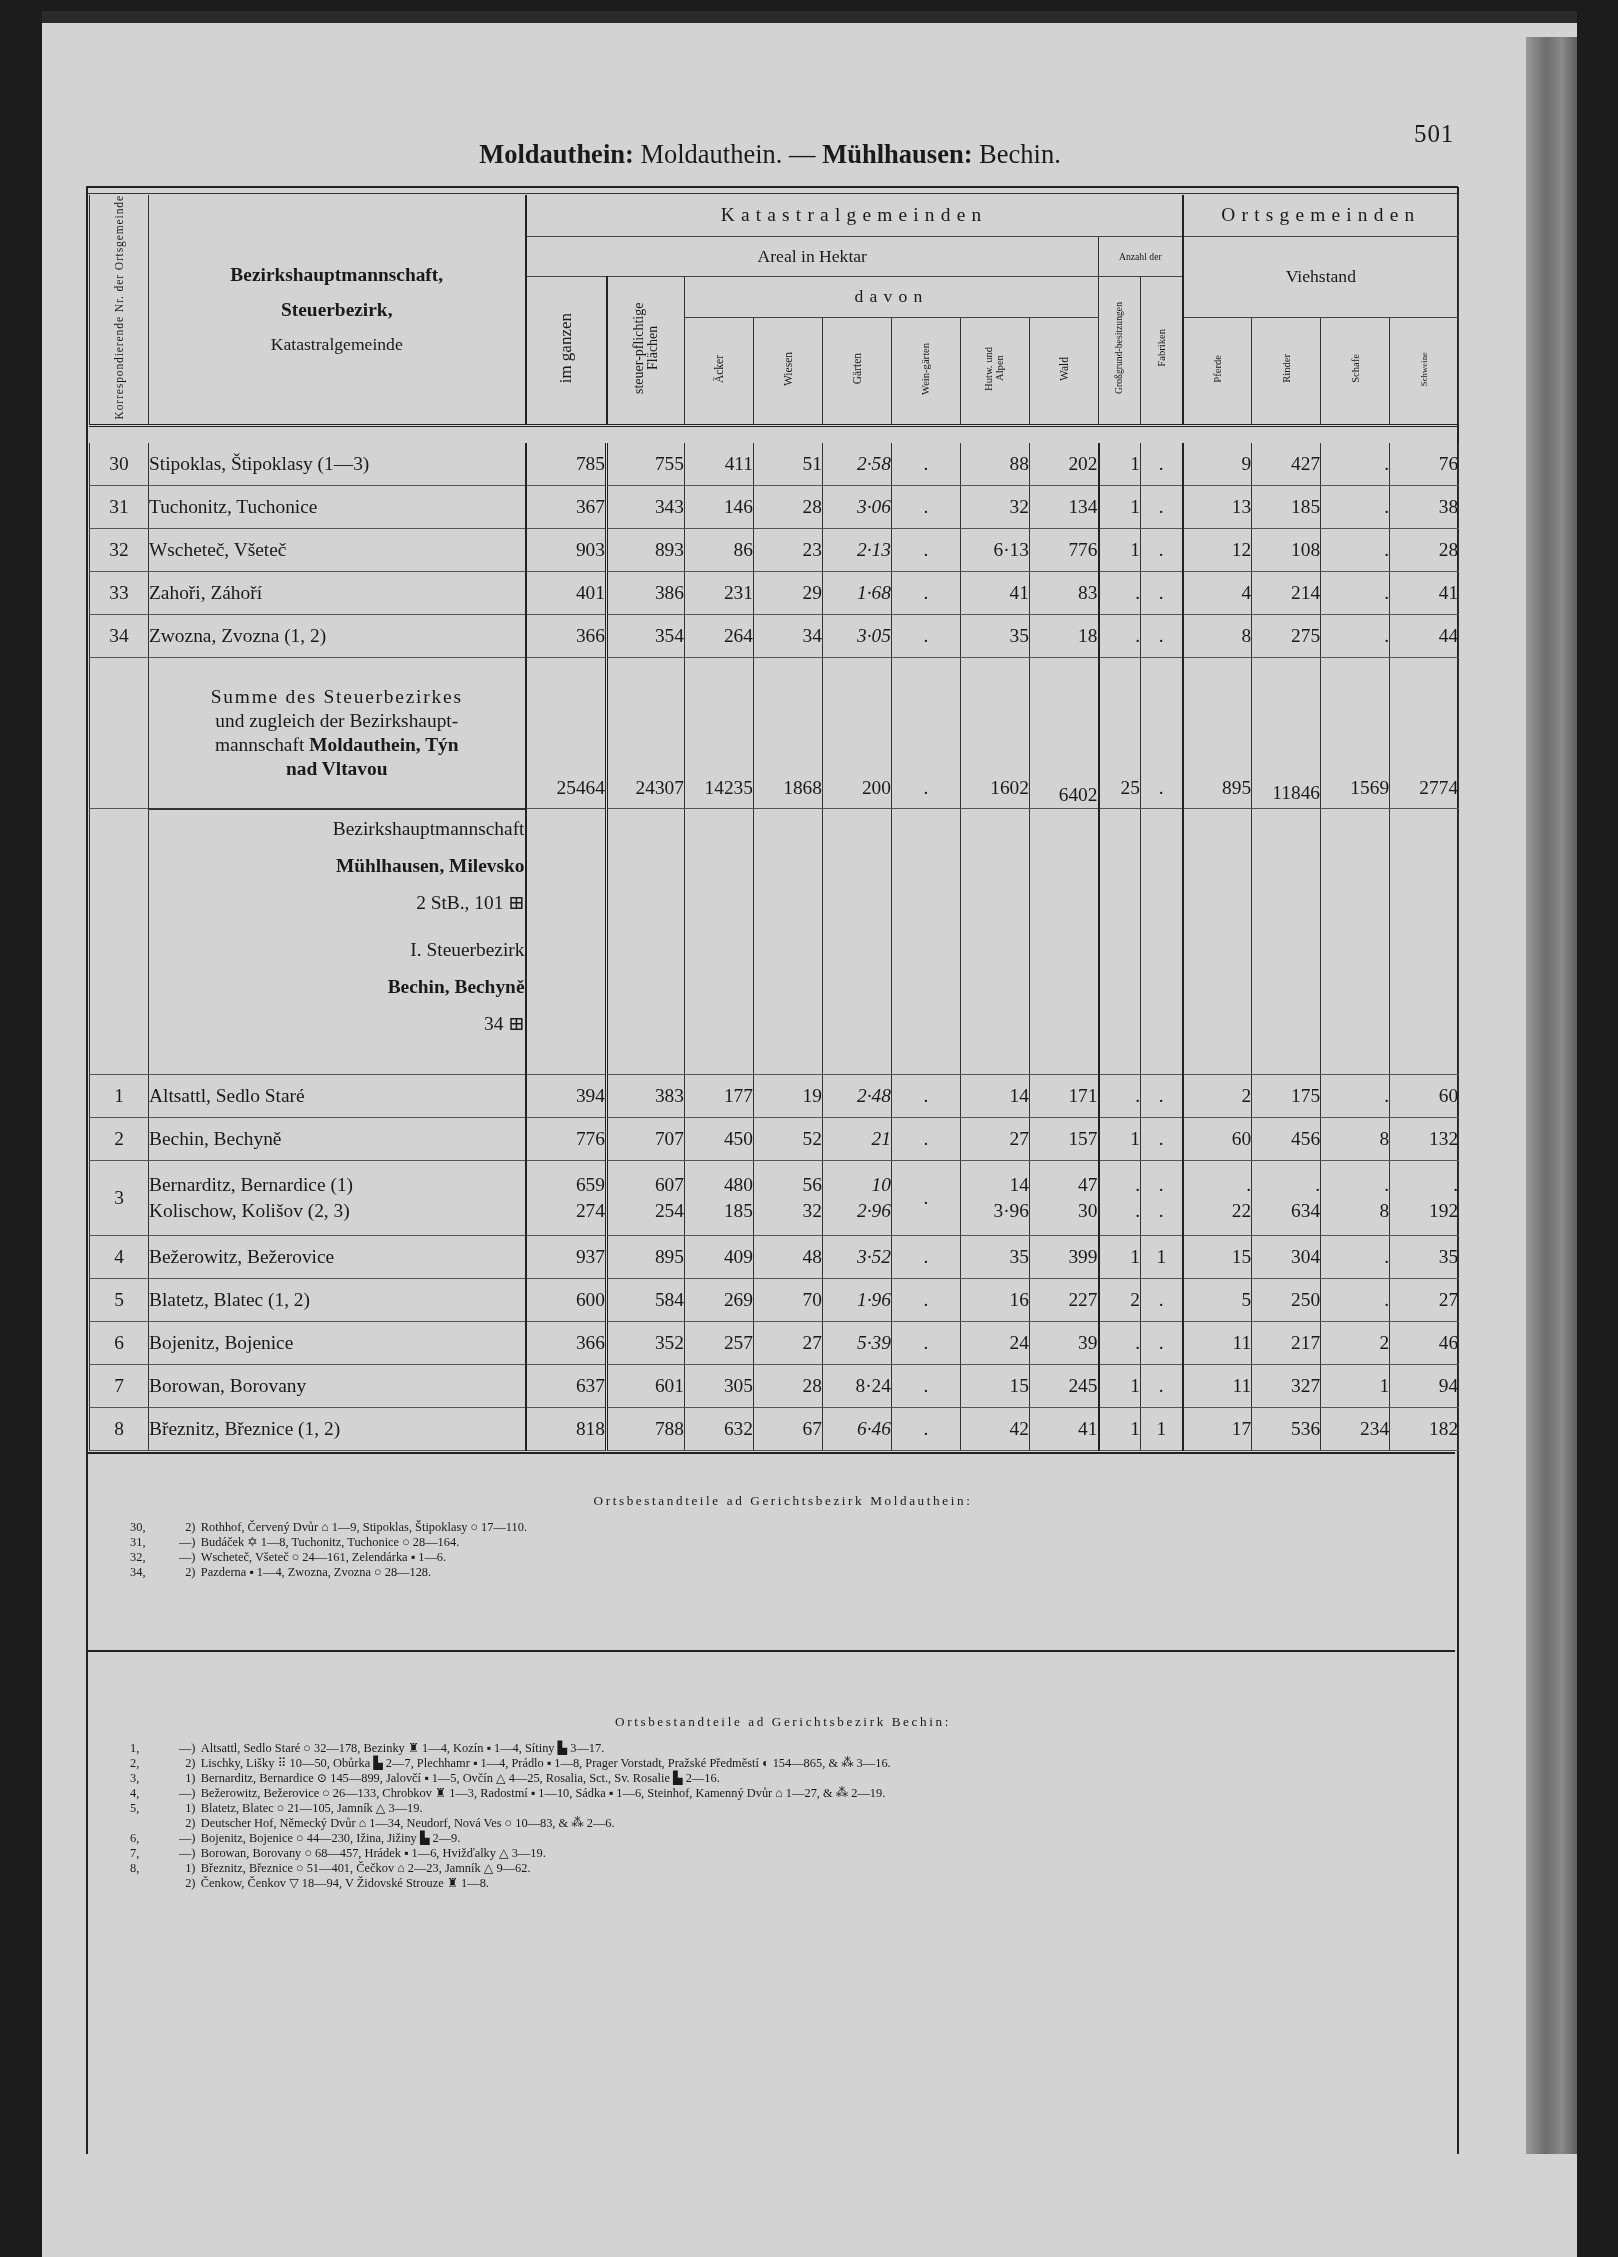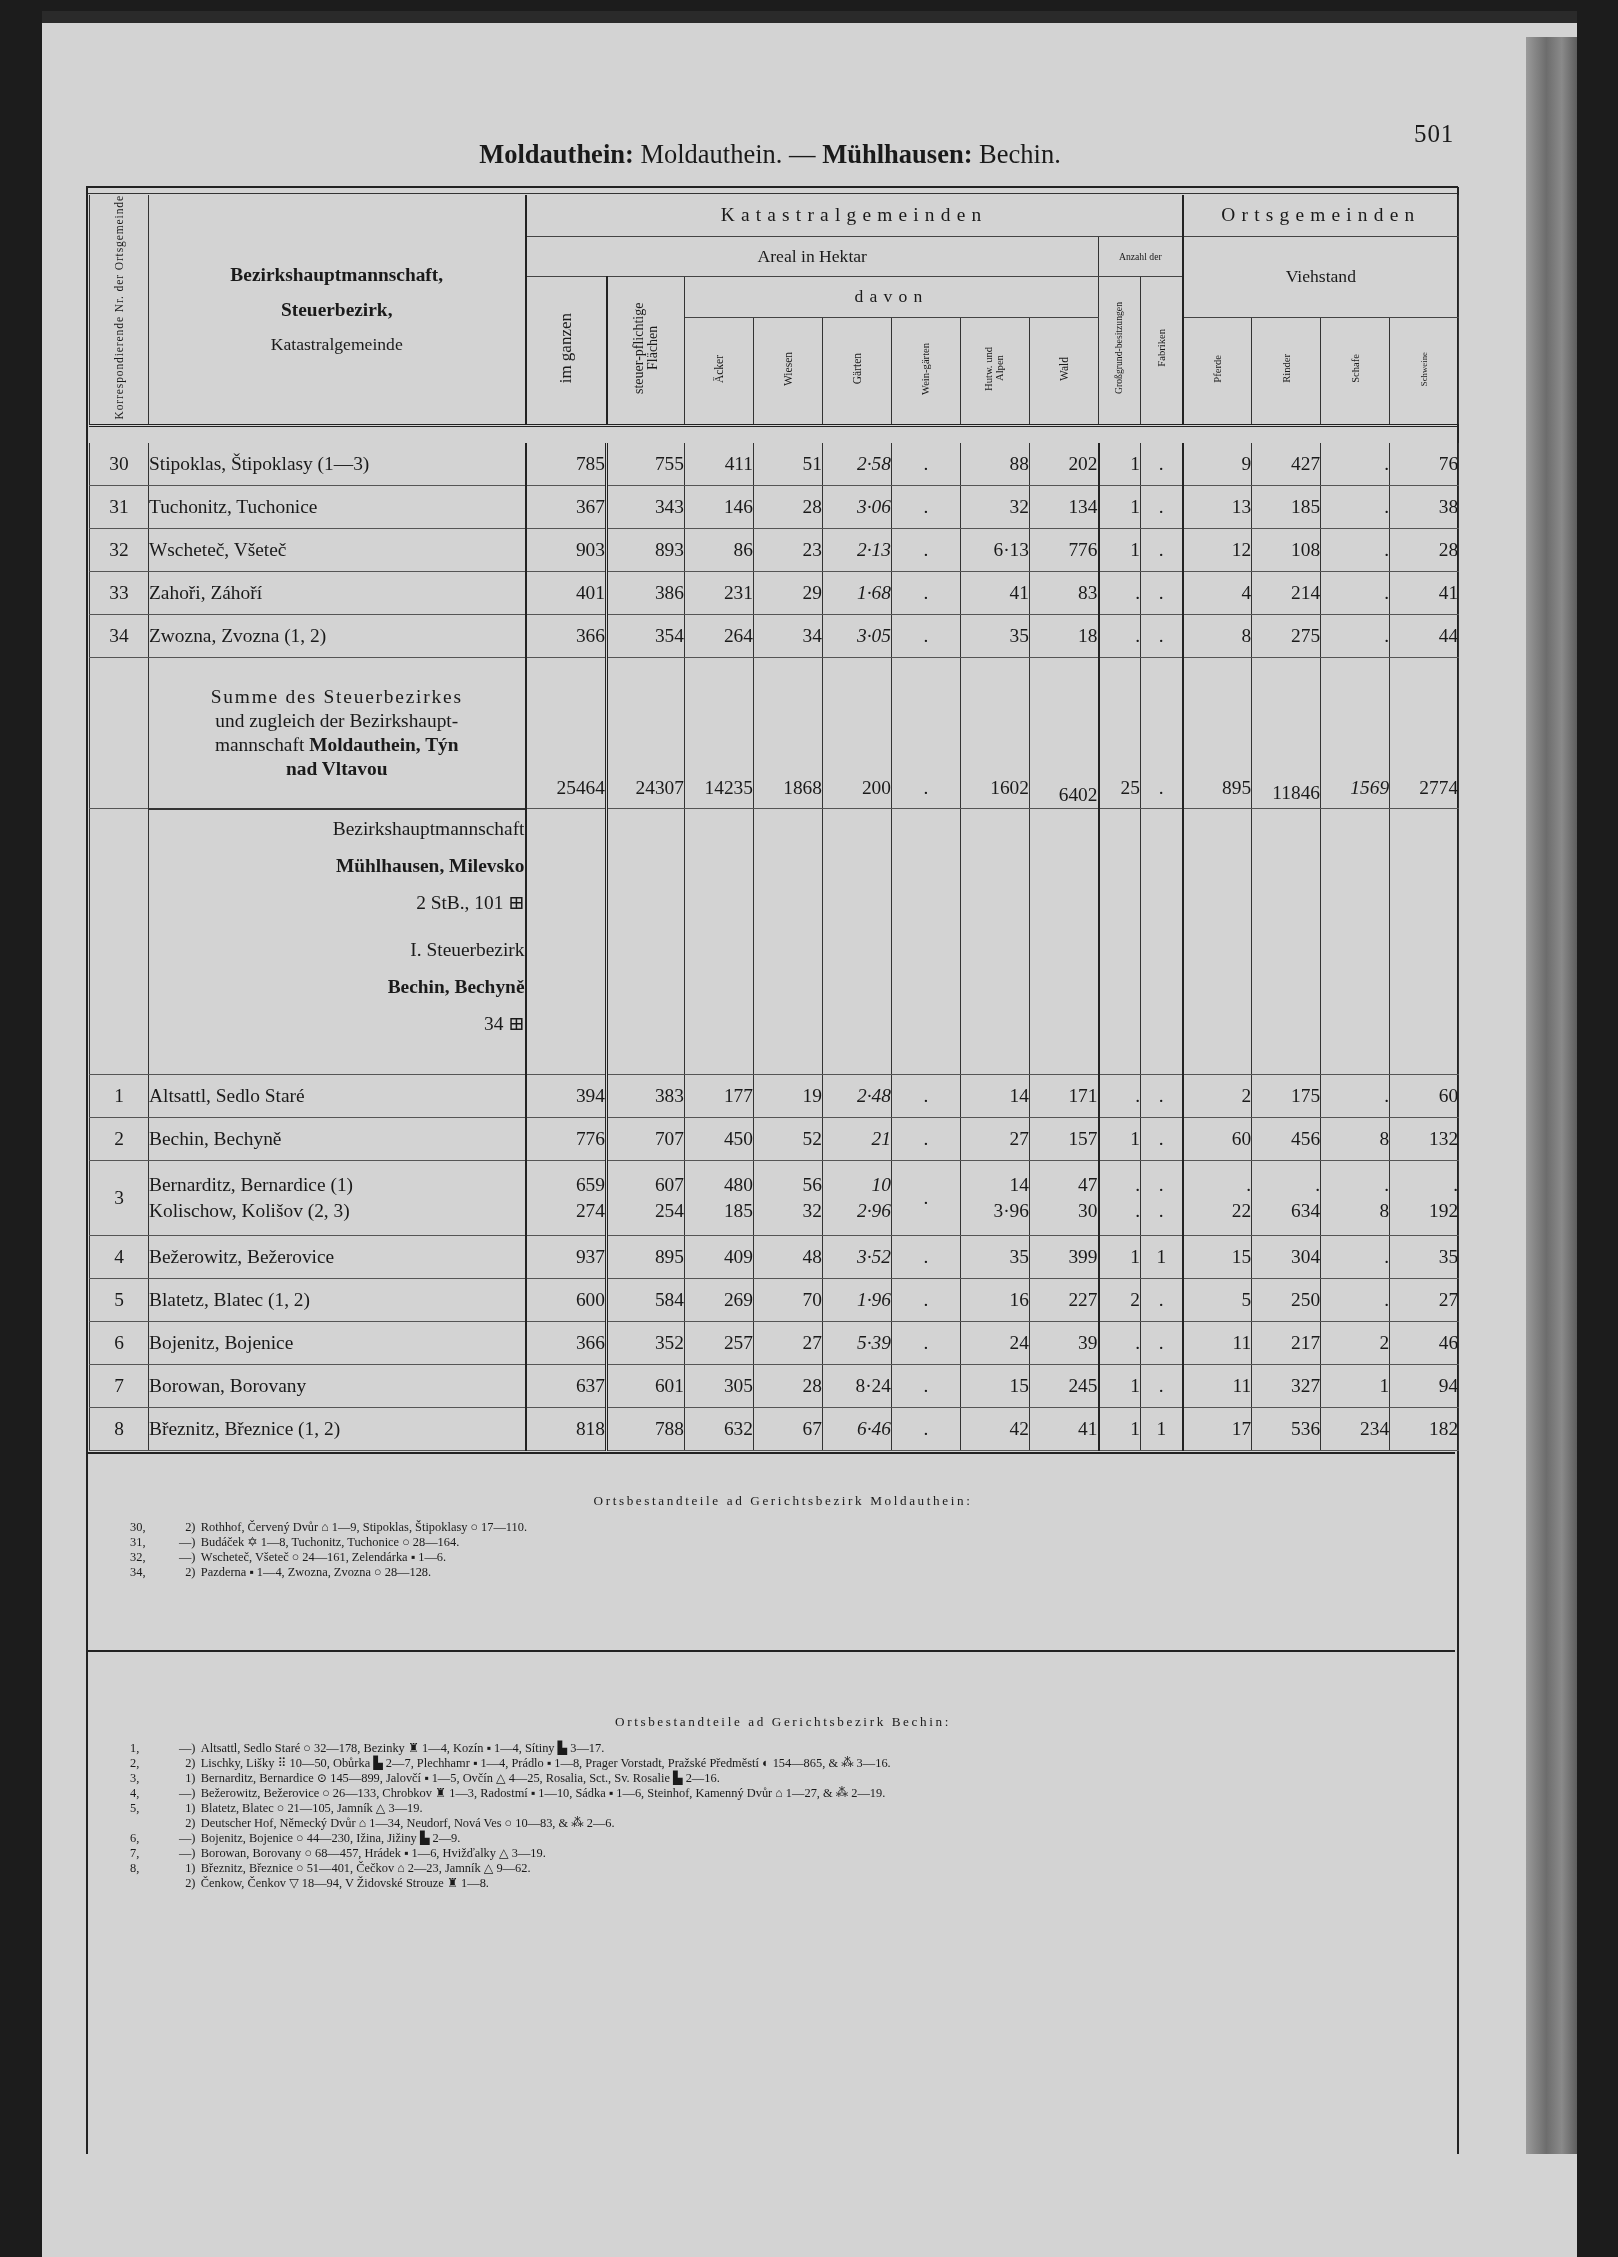--- a/index.html
+++ b/index.html
@@ -216,21 +216,21 @@
         <td class="small" style="vertical-align:bottom;padding-bottom:8.8px;">14235</td>
         <td class="small" style="vertical-align:bottom;padding-bottom:8.8px;">1868</td>
         <td class="small" style="vertical-align:bottom;padding-bottom:8.8px;">200</td>
         <td class="small" style="vertical-align:bottom;padding-bottom:8.8px;text-align:center;">.</td>
         <td class="small" style="vertical-align:bottom;padding-bottom:8.8px;">1602</td>
         <td class="small" style="vertical-align:bottom;padding-bottom:2px;">6402</td>
         <td class="small" style="vertical-align:bottom;padding-bottom:8.8px;border-left:2.6px double #222;">25</td>
         <td class="small" style="vertical-align:bottom;padding-bottom:8.8px;text-align:center;">.</td>
         <td class="small thick" style="vertical-align:bottom;padding-bottom:8.8px;">895</td>
         <td class="small" style="vertical-align:bottom;padding-bottom:4px;">11846</td>
-        <td class="small" style="vertical-align:bottom;padding-bottom:8.8px;font-style:italic;">1569</td>
+        <td class="small" style="vertical-align:bottom;padding-bottom:8.8px;">1569</td>
         <td class="small" style="vertical-align:bottom;padding-bottom:8.8px;">2774</td>
       </tr>
       <tr class="row">
         <td style="height:265px;"></td>
         <td class="blocktext" style="vertical-align:top;border-top:2.6px solid #333;">
           <div>Bezirkshauptmannschaft</div>
           <div><b>Mühlhausen, Milevsko</b></div>
           <div>2 StB., 101 ⊞</div>
           <div style="height:10.6px;"></div>
           <div>I. Steuerbezirk</div>

